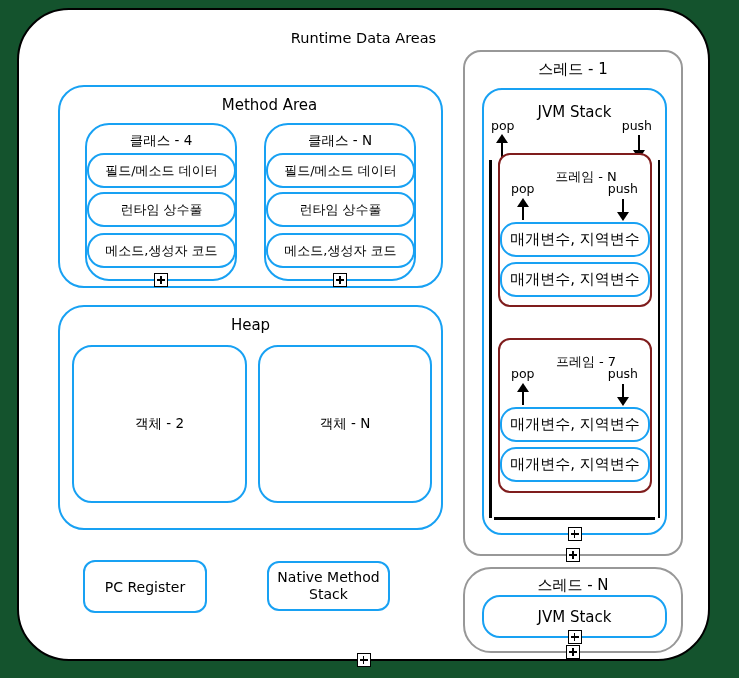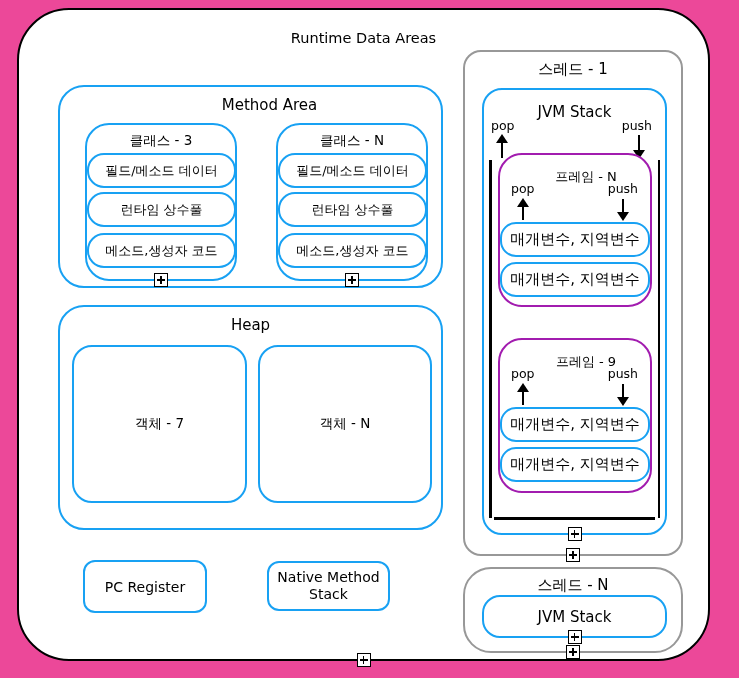--- a/index.html
+++ b/index.html
@@ -1,35 +1,35 @@
 <!DOCTYPE html>
 <html><head>
 <meta charset="utf-8">
 <style>
   html,body{margin:0;padding:0;background:#fff;}
   .canvas{
-    position:relative;width:739px;height:678px;background:#ec4899;
+    position:relative;width:739px;height:678px;background:#14532d;
     font-family:"DejaVu Sans","Liberation Sans",sans-serif;color:#000;
     overflow:hidden;
   }
   .box{position:absolute;box-sizing:border-box;background:#fff;}
   .blue{border:2px solid #18A1F3;}
   .gray{border:2px solid #989898;}
   .outer{
     position:absolute;left:17px;top:8px;width:693px;height:653px;
     border:2px solid #000;border-radius:52px;box-sizing:border-box;background:#fff;
   }
   .diagram-title{position:absolute;left:0;right:0;top:20px;text-align:center;font-size:14.5px;}
   .box-title{text-align:center;font-size:15px;padding-top:9px;}
   .small-title{text-align:center;font-size:13.5px;padding-top:7px;}
 
   
   .method-area{left:39px;top:75px;width:385px;height:203px;border-radius:26px;padding-left:38px;}
   .class-box{position:absolute;top:36px;width:152px;height:158px;border:2px solid #18A1F3;border-radius:24px;box-sizing:border-box;background:#fff;}
-  .class-1{left:25px;} .class-n{left:216px;}
+  .class-1{left:25px;} .class-n{left:204px;}
   .class-item{
     position:absolute;left:0;width:149px;height:35px;border:2px solid #18A1F3;border-radius:17px;
     box-sizing:border-box;background:#fff;display:flex;align-items:center;justify-content:center;
     font-size:13px;white-space:nowrap;
   }
 
   
   .heap{left:39px;top:295px;width:385px;height:225px;border-radius:26px;}
   .object-box{position:absolute;top:38px;width:175px;height:158px;border:2px solid #18A1F3;border-radius:20px;box-sizing:border-box;background:#fff;display:flex;align-items:center;justify-content:center;font-size:13.5px;}
   .object-1{left:12px;} .object-n{left:198px;width:174px;}
@@ -43,21 +43,21 @@
   .thread-1 > .box-title{padding-top:8px;}
   .jvm-stack-1{left:17px;top:36px;width:185px;height:447px;border-radius:20px;}
   .jvm-title{text-align:center;font-size:15px;padding-top:13px;}
   .pp-label{position:absolute;font-size:12.5px;text-align:center;}
 
   .wall{position:absolute;background:#000;}
   .wall-left{left:5px;top:70px;width:2.5px;height:358px;}
   .wall-right{left:173.5px;top:70px;width:2.5px;height:358px;}
   .wall-bottom{left:10px;top:427px;width:161px;height:2.5px;}
 
-  .frame{position:absolute;left:14px;width:154px;height:154px;border:2px solid #a21caf;border-radius:24px;box-sizing:border-box;background:#fff;}
+  .frame{position:absolute;left:14px;width:154px;height:154px;border:2px solid #7f1d1d;border-radius:12px;box-sizing:border-box;background:#fff;}
   .frame-n{top:63px;} .frame-1{top:248px;height:155px;}
   .frame-title{position:absolute;left:0;right:0;top:13px;text-align:center;padding-left:22px;font-size:13px;}
   .var-box{
     position:absolute;left:0;width:150px;height:35px;border:2px solid #18A1F3;border-radius:16px;
     box-sizing:border-box;background:#fff;display:flex;align-items:center;justify-content:center;font-size:15px;white-space:nowrap;
   }
 
   .thread-n{left:444px;top:557px;width:220px;height:86px;border-radius:28px;}
   .thread-n > .box-title{padding-top:7px;}
   .jvm-stack-n{left:17px;top:26px;width:185px;height:43px;border-radius:18px;display:flex;align-items:center;justify-content:center;font-size:15px;}
@@ -84,39 +84,39 @@
 <body>
 
 <div class="canvas">
   <div class="outer">
     <div class="diagram-title">Runtime Data Areas</div>
 
     <div class="box blue method-area">
       <div class="box-title">Method Area</div>
 
       <div class="class-box class-1">
-        <div class="small-title">클래스 - 3</div>
+        <div class="small-title">클래스 - 4</div>
         <div class="class-item" style="top:28px">필드/메소드 데이터</div>
         <div class="class-item" style="top:67px">런타임 상수풀</div>
         <div class="class-item" style="top:108px">메소드,생성자 코드</div>
         <div class="plus bottom-center"></div>
       </div>
 
       <div class="class-box class-n">
         <div class="small-title">클래스 - N</div>
         <div class="class-item" style="top:28px">필드/메소드 데이터</div>
         <div class="class-item" style="top:67px">런타임 상수풀</div>
         <div class="class-item" style="top:108px">메소드,생성자 코드</div>
         <div class="plus bottom-center"></div>
       </div>
     </div>
 
     <div class="box blue heap">
       <div class="box-title">Heap</div>
-      <div class="object-box object-1">객체 - 7</div>
+      <div class="object-box object-1">객체 - 2</div>
       <div class="object-box object-n">객체 - N</div>
     </div>
 
     <div class="box blue nms">Native Method Stack</div>
     <div class="box blue pc-register">PC Register</div>
 
     <div class="box gray thread-1">
       <div class="box-title">스레드 - 1</div>
 
       <div class="box blue jvm-stack-1">
@@ -135,21 +135,21 @@
           <div class="frame-title">프레임 - N</div>
           <span class="pp-label" style="left:11px;top:26px">pop</span>
           <span class="pp-label" style="right:12px;top:26px">push</span>
           <div class="arrow up" style="left:17px;top:44px;height:21px"></div>
           <div class="arrow down" style="left:117px;top:44px;height:21px"></div>
           <div class="var-box" style="top:67px">매개변수, 지역변수</div>
           <div class="var-box" style="top:107px">매개변수, 지역변수</div>
         </div>
 
         <div class="frame frame-1">
-          <div class="frame-title">프레임 - 9</div>
+          <div class="frame-title">프레임 - 7</div>
           <span class="pp-label" style="left:11px;top:26px">pop</span>
           <span class="pp-label" style="right:12px;top:26px">push</span>
           <div class="arrow up" style="left:17px;top:44px;height:21px"></div>
           <div class="arrow down" style="left:117px;top:44px;height:21px"></div>
           <div class="var-box" style="top:67px">매개변수, 지역변수</div>
           <div class="var-box" style="top:107px">매개변수, 지역변수</div>
         </div>
 
         <div class="plus bottom-center"></div>
       </div>

